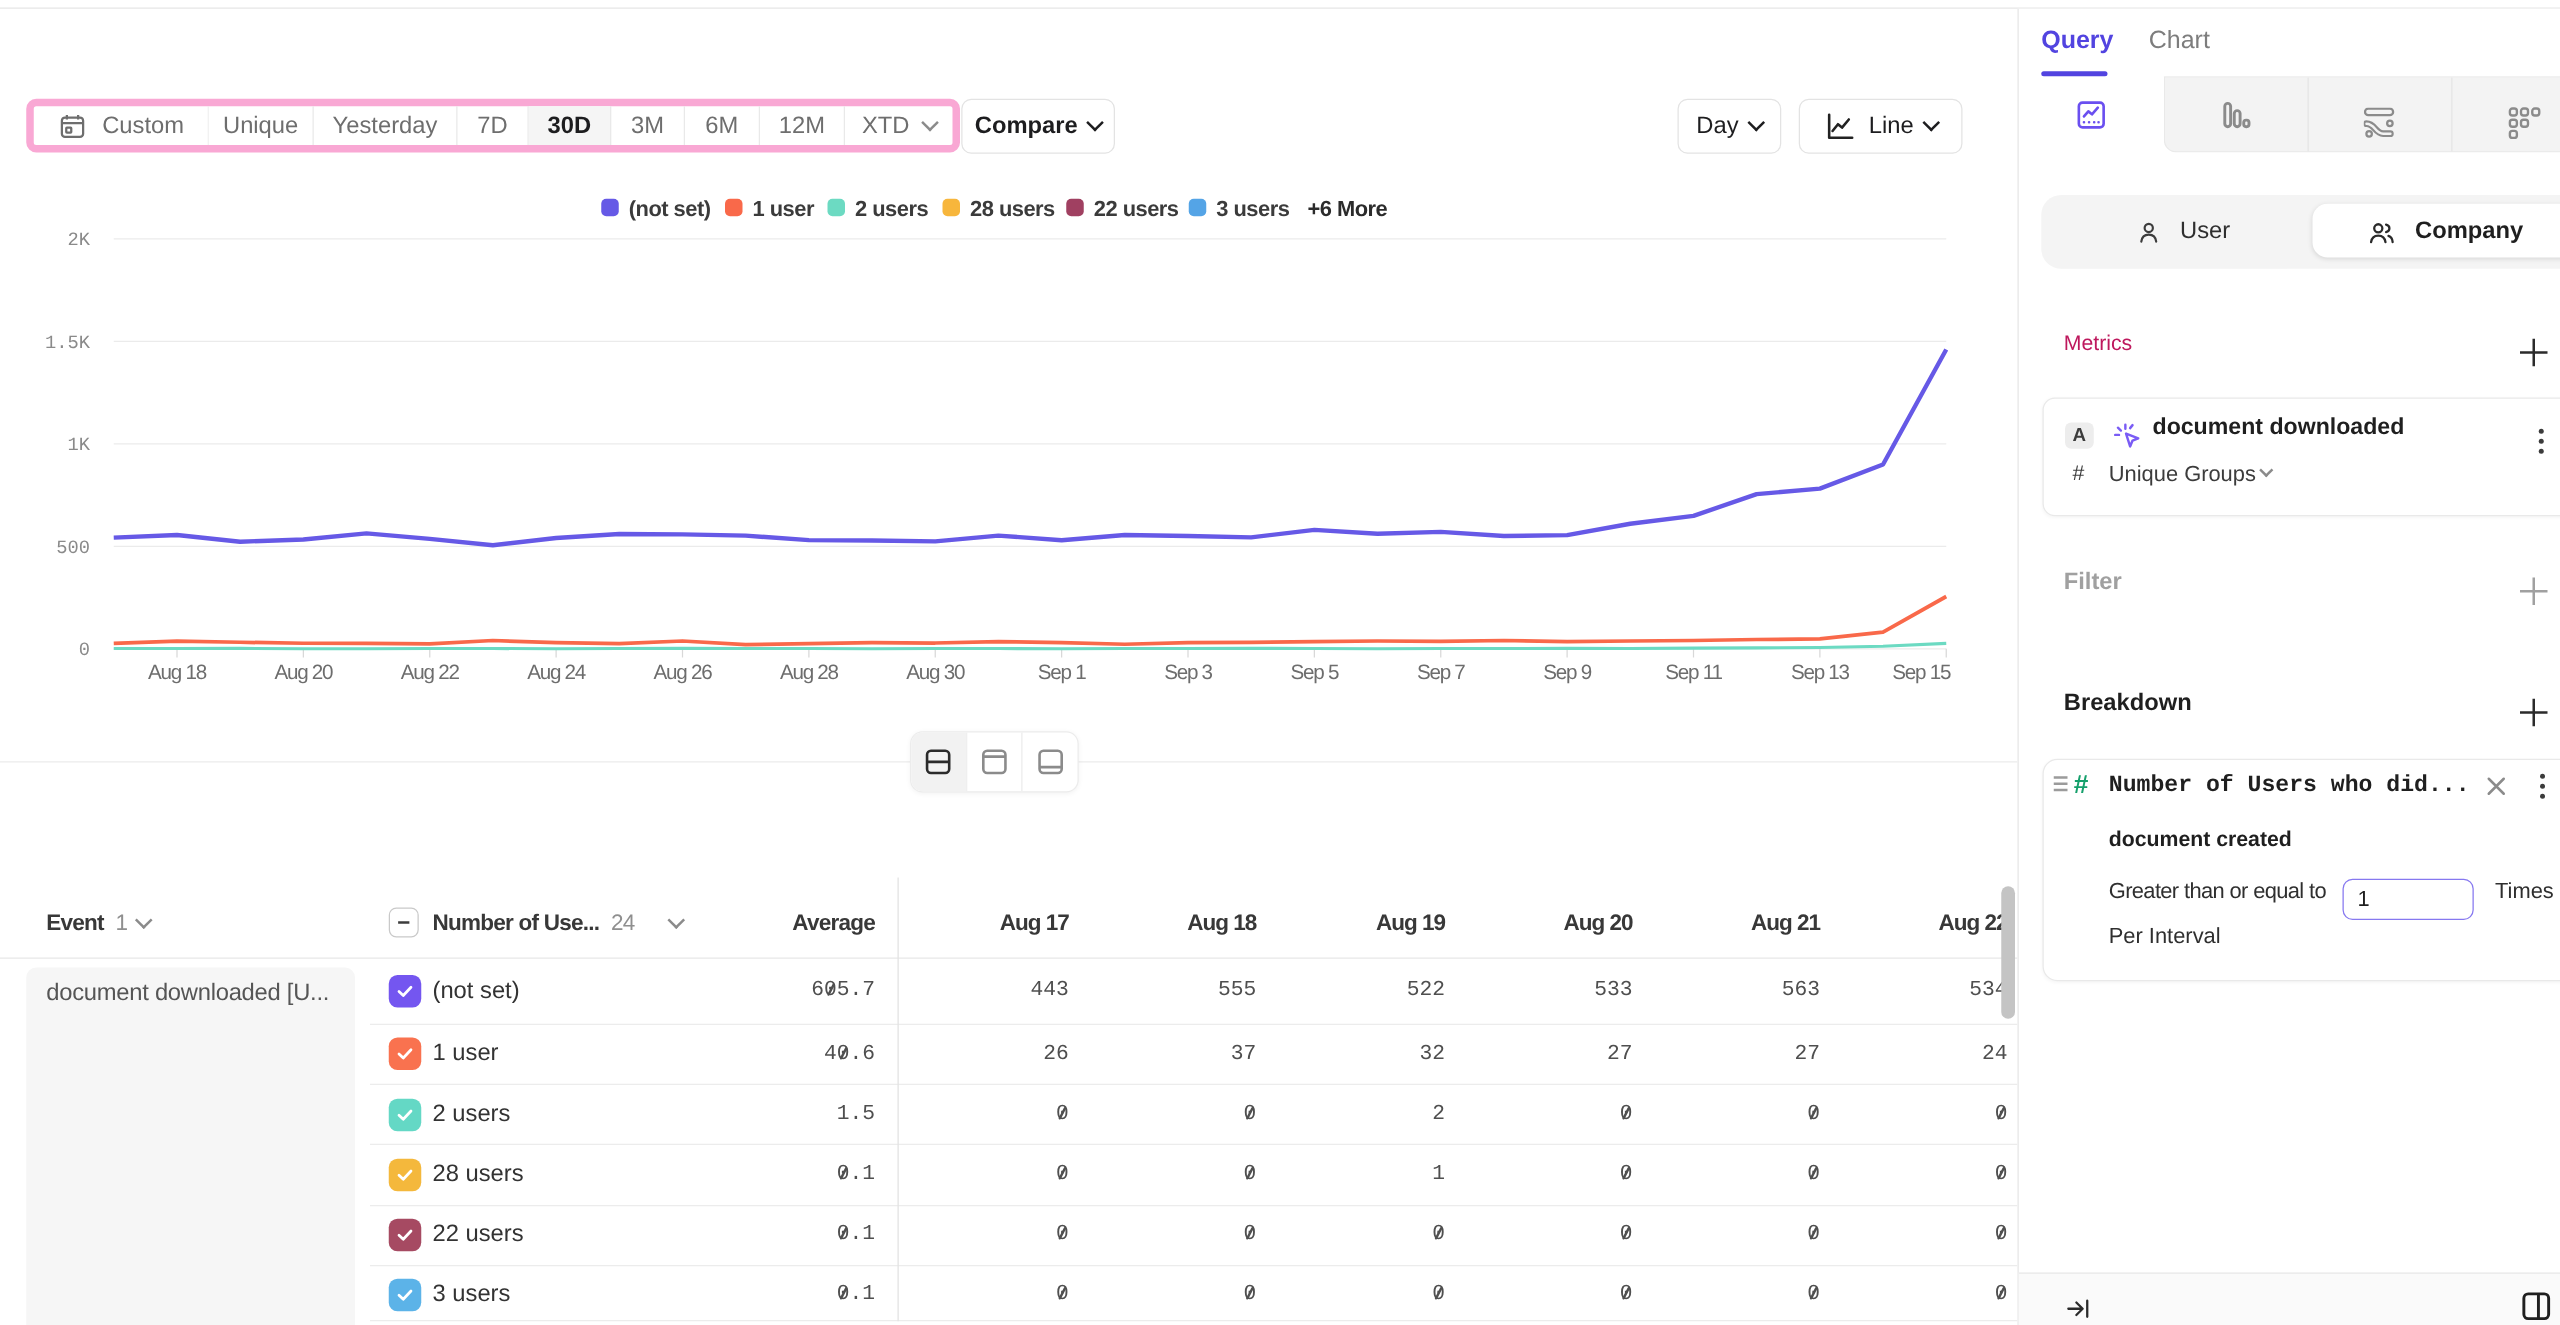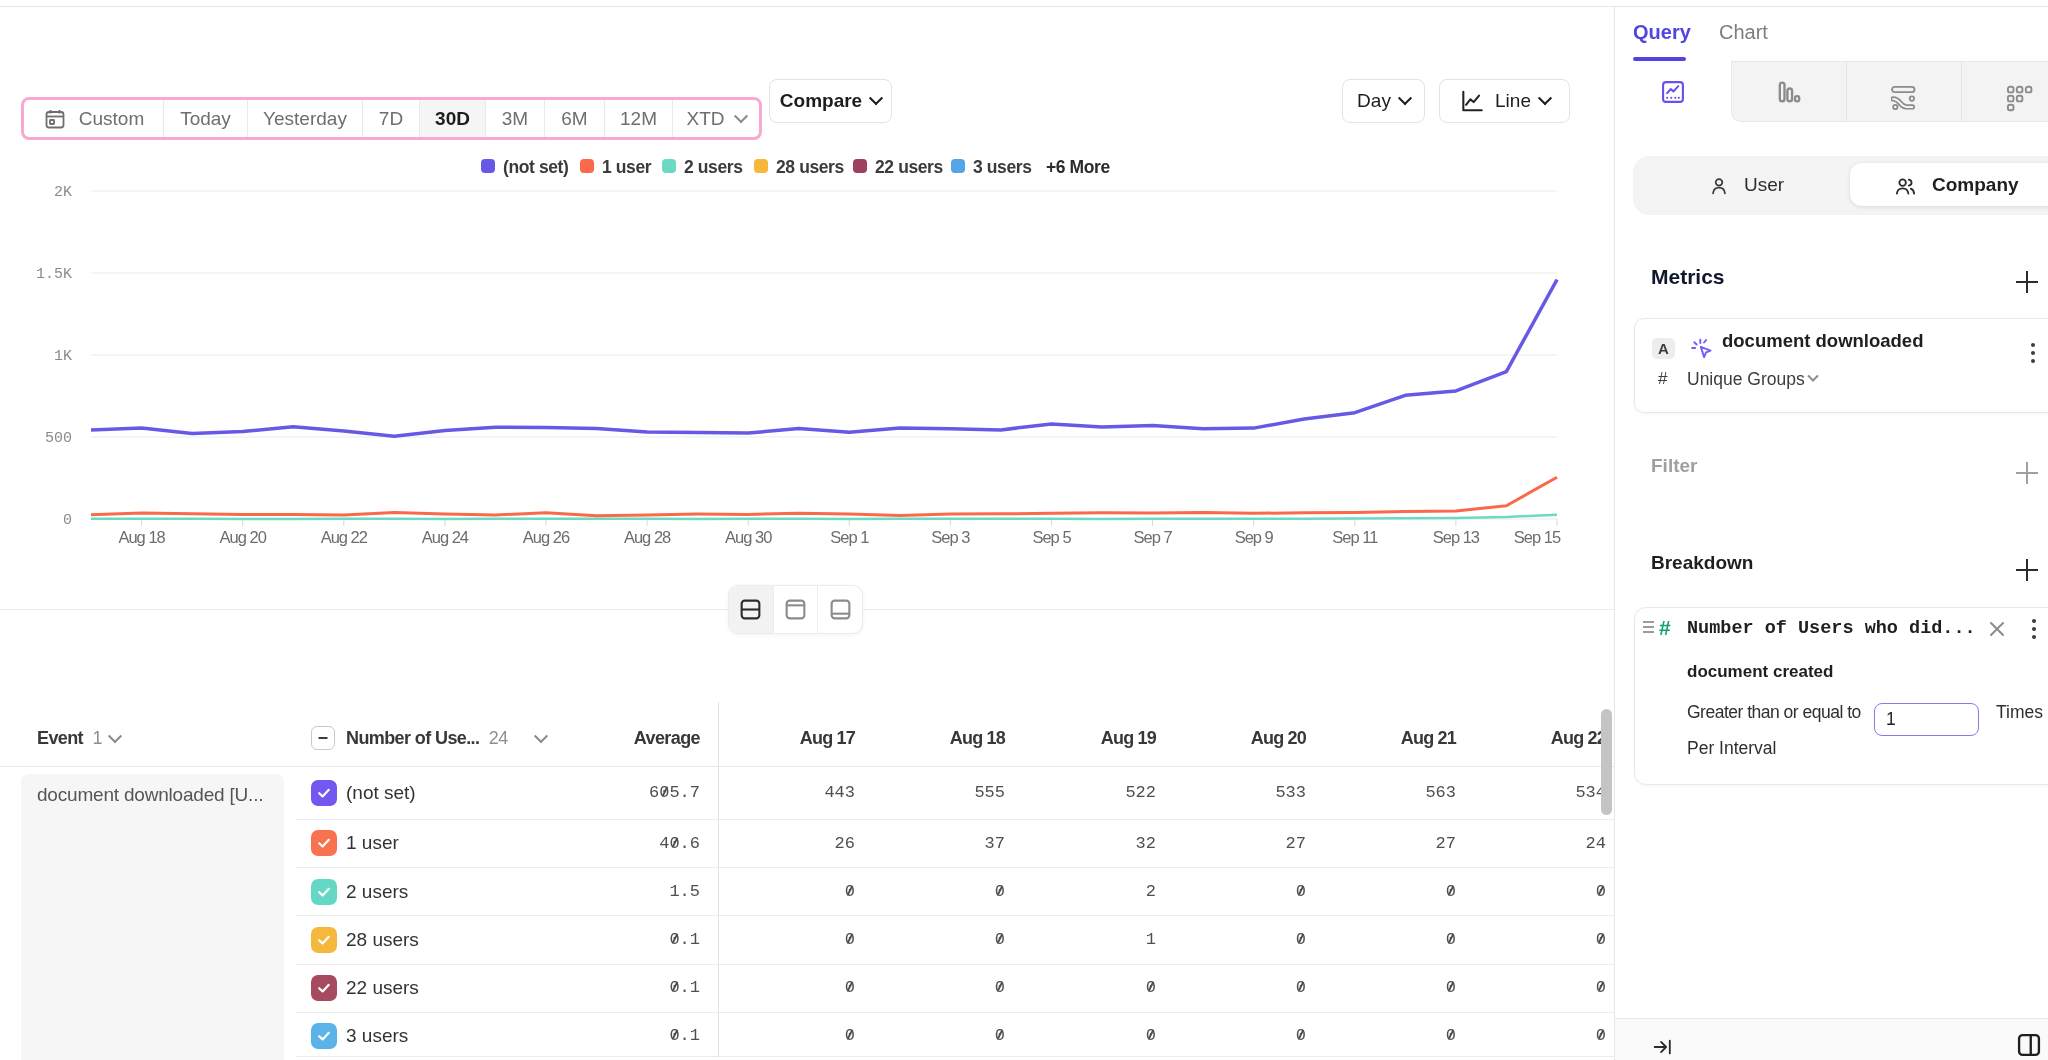--- a/index.html
+++ b/index.html
@@ -7,22 +7,22 @@
     font-family:"Liberation Sans", sans-serif; color:#2f2f2f; }
   .abs { position:absolute; }
   .mono { font-family:"Liberation Mono", monospace; }
   .z { position:relative; display:inline-block; }
   .z::after { content:""; position:absolute; left:4.4px; top:3.2px; width:1.5px; height:10.8px;
     background:currentColor; transform:rotate(27deg); border-radius:1px; }
   #page { position:relative; width:2048px; height:1060px; }
   #topline { position:absolute; left:0; top:6px; width:2048px; height:1px; background:#e6e6e6; }
 
   
-  .seg { position:absolute; left:21px; top:97px; height:43px; display:flex;
-    border:3px solid #f9a8d4; border-radius:8px; background:#fff; }
+  .seg { position:absolute; left:21px; top:79px; height:43px; display:flex;
+    border:6px solid #f9a8d4; border-radius:8px; background:#fff; }
   .seg .cell { display:flex; align-items:center; justify-content:center;
     border-right:1px solid #e9e9e9; color:#6e6e6e; font-size:19px; }
   .seg .cell:last-child { border-right:none; border-radius:0 7px 7px 0;justify-content:center; }
   .seg .cell:first-child { border-radius:7px 0 0 7px; }
   .seg .sel { background:#f5f5f5; color:#1d1d1f; font-weight:bold; }
   .btn { position:absolute; height:44px; top:79px; border:1px solid #e3e3e3; border-radius:8px;
     background:#fff; display:flex; align-items:center; justify-content:center;
     font-size:19px; color:#1d1d1f; }
   .chev { display:inline-block; width:10px; height:10px; border-right:2px solid currentColor;
     border-bottom:2px solid currentColor; transform:rotate(45deg) translate(-2px,-2px); margin-left:9px; }
@@ -61,21 +61,21 @@
 
   <div class="seg">
     <div class="cell" style="width:140px;">
       <svg width="24" height="24" viewBox="0 0 24 24" fill="none" stroke="#6e6e6e" stroke-width="1.8" style="margin-right:12px;">
         <rect x="3.5" y="5" width="17" height="15.5" rx="2.5"></rect>
         <path d="M3.5 9.5 H20.5"></path>
         <path d="M7.5 3 V6.5 M16.5 3 V6.5"></path>
         <rect x="7" y="13" width="4" height="4" rx="0.5"></rect>
       </svg>
       Custom</div>
-    <div class="cell" style="width:84px;">Today</div>
+    <div class="cell" style="width:84px;">Unique</div>
     <div class="cell" style="width:115px;">Yesterday</div>
     <div class="cell" style="width:57px;">7D</div>
     <div class="cell sel" style="width:66px;">30D</div>
     <div class="cell" style="width:59px;">3M</div>
     <div class="cell" style="width:60px;">6M</div>
     <div class="cell" style="width:68px;">12M</div>
     <div class="cell" style="width:86px;">XTD<span class="chev gray" style="margin-left:11px;"></span></div>
   </div>
   <div class="btn" style="left:769px; width:123px; font-weight:bold;">Compare<span class="chev"></span></div>
   <div class="btn" style="left:1342px; width:83px;">Day<span class="chev"></span></div>
@@ -344,21 +344,21 @@
     <div class="abs" style="left:129px; top:167px; font-size:19px; color:#2f2f2f;">User</div>
     <div class="abs" style="left:235px; top:156px; width:213px; height:43px; background:#fff; border-radius:12px;
          box-shadow:0 1px 4px rgba(0,0,0,0.12);"></div>
     <svg class="abs" style="left:279px; top:168px;" width="23" height="23" viewBox="0 0 24 24" fill="none" stroke="#2a2a2a" stroke-width="1.9">
       <circle cx="9" cy="8" r="3.4"></circle>
         <path d="M3 19.5 C3.5 15.5 6.2 14 9 14 C11.8 14 14.5 15.5 15 19.5" stroke-linecap="round"></path>
       <path d="M15.5 4.9 C17.3 5.3 18.3 6.5 18.3 8 C18.3 9.5 17.3 10.7 15.5 11.1 M17.5 14.3 C19.7 15 20.8 16.9 21 19.5" stroke-linecap="round"></path>
     </svg>
     <div class="abs" style="left:317px; top:167px; font-size:19px; font-weight:bold; color:#1f1f1f;">Company</div>
 
-    <div class="abs" style="left:36px; top:258px; font-size:21px; font-weight:bold; color:#0f172a;">Metrics</div>
+    <div class="abs" style="left:36px; top:258px; font-size:17px; font-weight:normal; color:#be185d;">Metrics</div>
     <div class="plus" style="left:401px; top:264px; color:#2b2b2b;"></div>
 
     <div class="card" style="top:311px; height:95px;">
       <div class="abs" style="left:17px; top:19px; width:23px; height:21px; background:#ededed; border-radius:5px;
            display:flex; align-items:center; justify-content:center; font-size:15px; font-weight:bold; color:#3c3c3c;">A</div>
       <svg class="abs" style="left:55px; top:17px;" width="26" height="26" viewBox="0 0 24 24" fill="none" stroke="#7a5cf5" stroke-width="1.8" stroke-linecap="round">
         <path d="M10 10 L19 13.5 L14.8 15.2 L13 19.5 Z" stroke-linejoin="round"></path>
         <path d="M9.5 6.5 L9.5 3.5 M6.2 7.8 L4 5.7 M4.8 11 L2 11 M13 6 L14.8 3.8"></path>
       </svg>
       <div class="abs" style="left:87px; top:11px; font-size:18.5px; font-weight:bold; color:#1f1f1f;">document downloaded</div>

